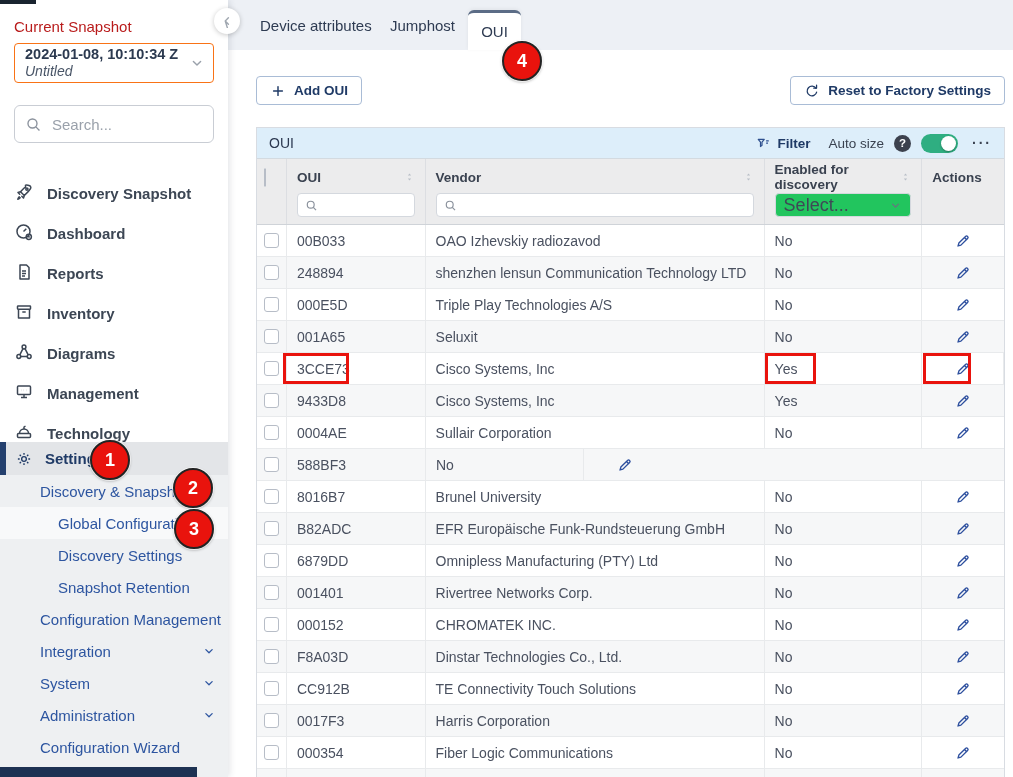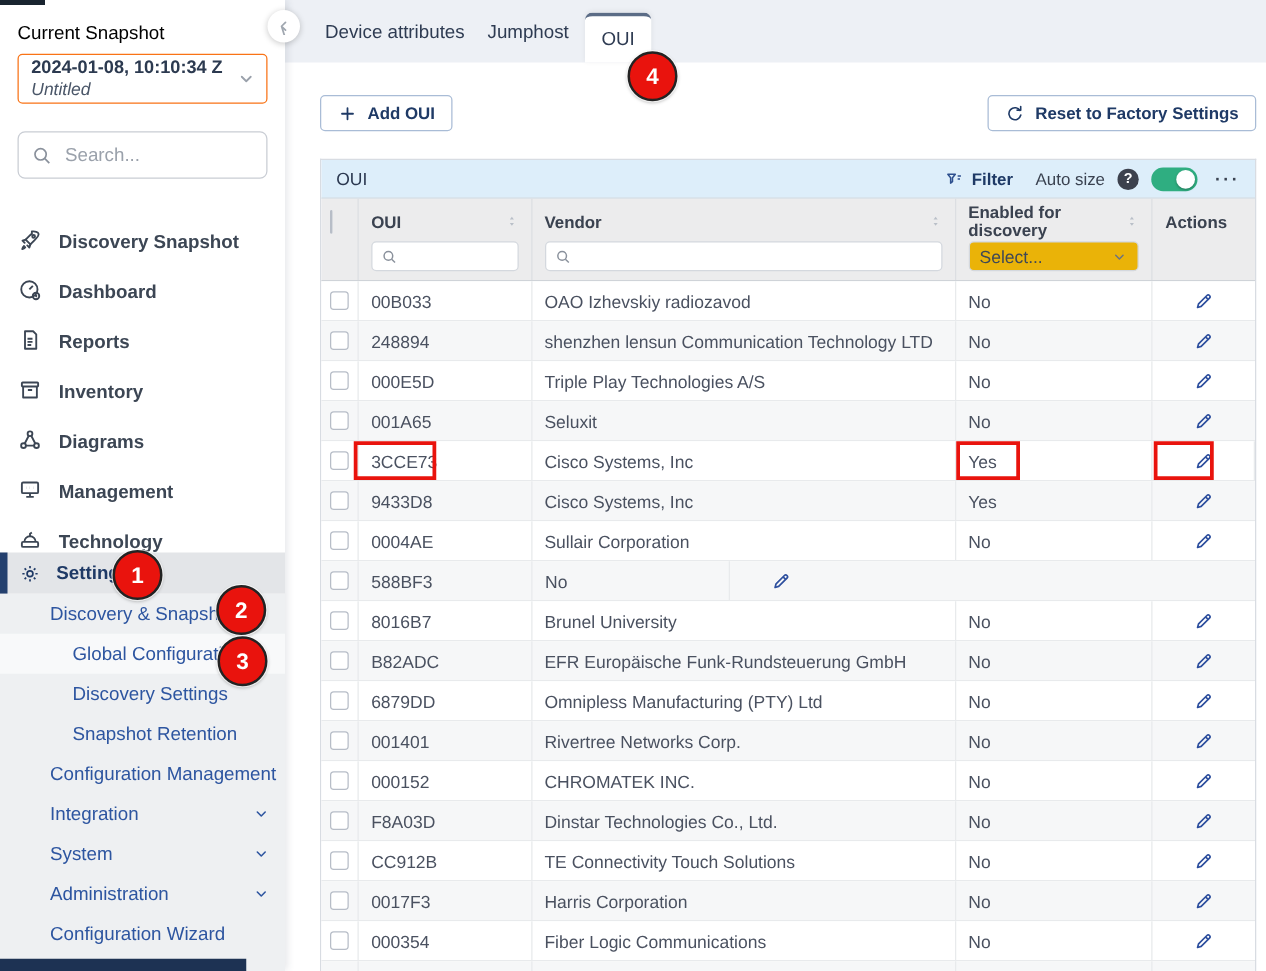--- a/index.html
+++ b/index.html
@@ -4,21 +4,21 @@
 <style>
   html,body{margin:0;padding:0}
   body{width:1013px;height:777px;position:relative;overflow:hidden;background:#fff;
        font-family:"Liberation Sans",sans-serif;-webkit-font-smoothing:antialiased}
 
   
   .sidebar{position:absolute;left:0;top:0;width:228px;height:777px;background:#fff;
            box-shadow:2px 0 6px rgba(40,50,70,.12);z-index:2;display:flex;flex-direction:column}
   .corner-strip{position:absolute;left:0;top:0;width:36px;height:4px;background:#19242f}
   .side-top{padding:18px 14px 0}
-  .cslabel{font-size:15px;color:#000000;margin-bottom:8px}
+  .cslabel{font-size:15px;color:#b91c1c;margin-bottom:8px}
   .snapshot{height:38px;border:1px solid #f97316;border-radius:4px;background:#fff;display:flex;
             align-items:center;padding:0 8px 0 10px;cursor:pointer;box-sizing:content-box}
   .snapshot .lines{flex:1;line-height:1.2}
   .sline1{font-weight:bold;font-size:14.5px;color:#2c3a50}
   .sline2{font-style:italic;font-size:14px;color:#4a5668}
   .chev16{width:16px;height:16px;color:#9aa1ab;display:flex}
   .searchbox{margin-top:22px;height:38px;border:1px solid #c9cdd4;border-radius:6px;display:flex;
              align-items:center;padding:0 10px;gap:8px;box-sizing:border-box}
   .searchbox .ic{width:17px;height:17px;color:#8a919c;display:flex;flex:none}
   .searchbox input{border:none;outline:none;flex:1;font-size:15px;color:#3e4a5c;font-family:inherit;background:transparent;min-width:0}
@@ -81,23 +81,23 @@
   .th:last-child{border-right:none}
   .th .lab{display:flex;align-items:center;justify-content:space-between;font-size:13.5px;
            font-weight:bold;color:#3a4250;height:20px;cursor:pointer}
   .sort{width:11px;height:14px;color:#b9bfc8;display:flex;flex:none}
   .col-check{width:30px;padding:10px 0 0 7px}
   .col-oui{width:139px}.col-vendor{width:340px}.col-enabled{width:158px}.col-actions{width:82px}
   .colsearch{margin-top:6px;height:24px;border:1px solid #d4d8de;border-radius:4px;background:#fff;
              display:flex;align-items:center;padding:0 7px;gap:6px;box-sizing:border-box}
   .colsearch .ic{width:13px;height:13px;color:#8a919c;display:flex;flex:none}
   .colsearch input{border:none;outline:none;width:100%;font-size:13px;font-family:inherit;min-width:0}
-  .colselect{margin-top:6px;height:24px;border:1px solid #d4d8de;border-radius:4px;background:#eab308;
+  .colselect{margin-top:6px;height:24px;border:1px solid #d4d8de;border-radius:4px;background:#22c55e;
              display:flex;align-items:center;justify-content:space-between;padding:0 8px;
-             font-size:14px;color:#3f4856;cursor:pointer;box-sizing:border-box}
+             font-size:18px;color:#3f4856;cursor:pointer;box-sizing:border-box}
   .colselect .chv{width:13px;height:13px;color:#6b7280;display:flex}
 
   .trow{height:32px;display:flex;border-bottom:1px solid #e8eaec;box-sizing:border-box;position:relative;background:#fff}
   .tbody .trow:nth-child(even){background:#f6f7f8}
   .cell{box-sizing:border-box;border-right:1px solid #e8eaec;display:flex;align-items:center;
         font-size:14px;color:#4a5160;padding:0 10px;overflow:hidden;white-space:nowrap}
   .cell:last-child{border-right:none}
   .c-check{width:30px;padding:0;justify-content:center}
   .c-oui{width:139px}.c-vendor{width:340px}.c-enabled{width:158px}
   .c-actions{width:82px;justify-content:center}

